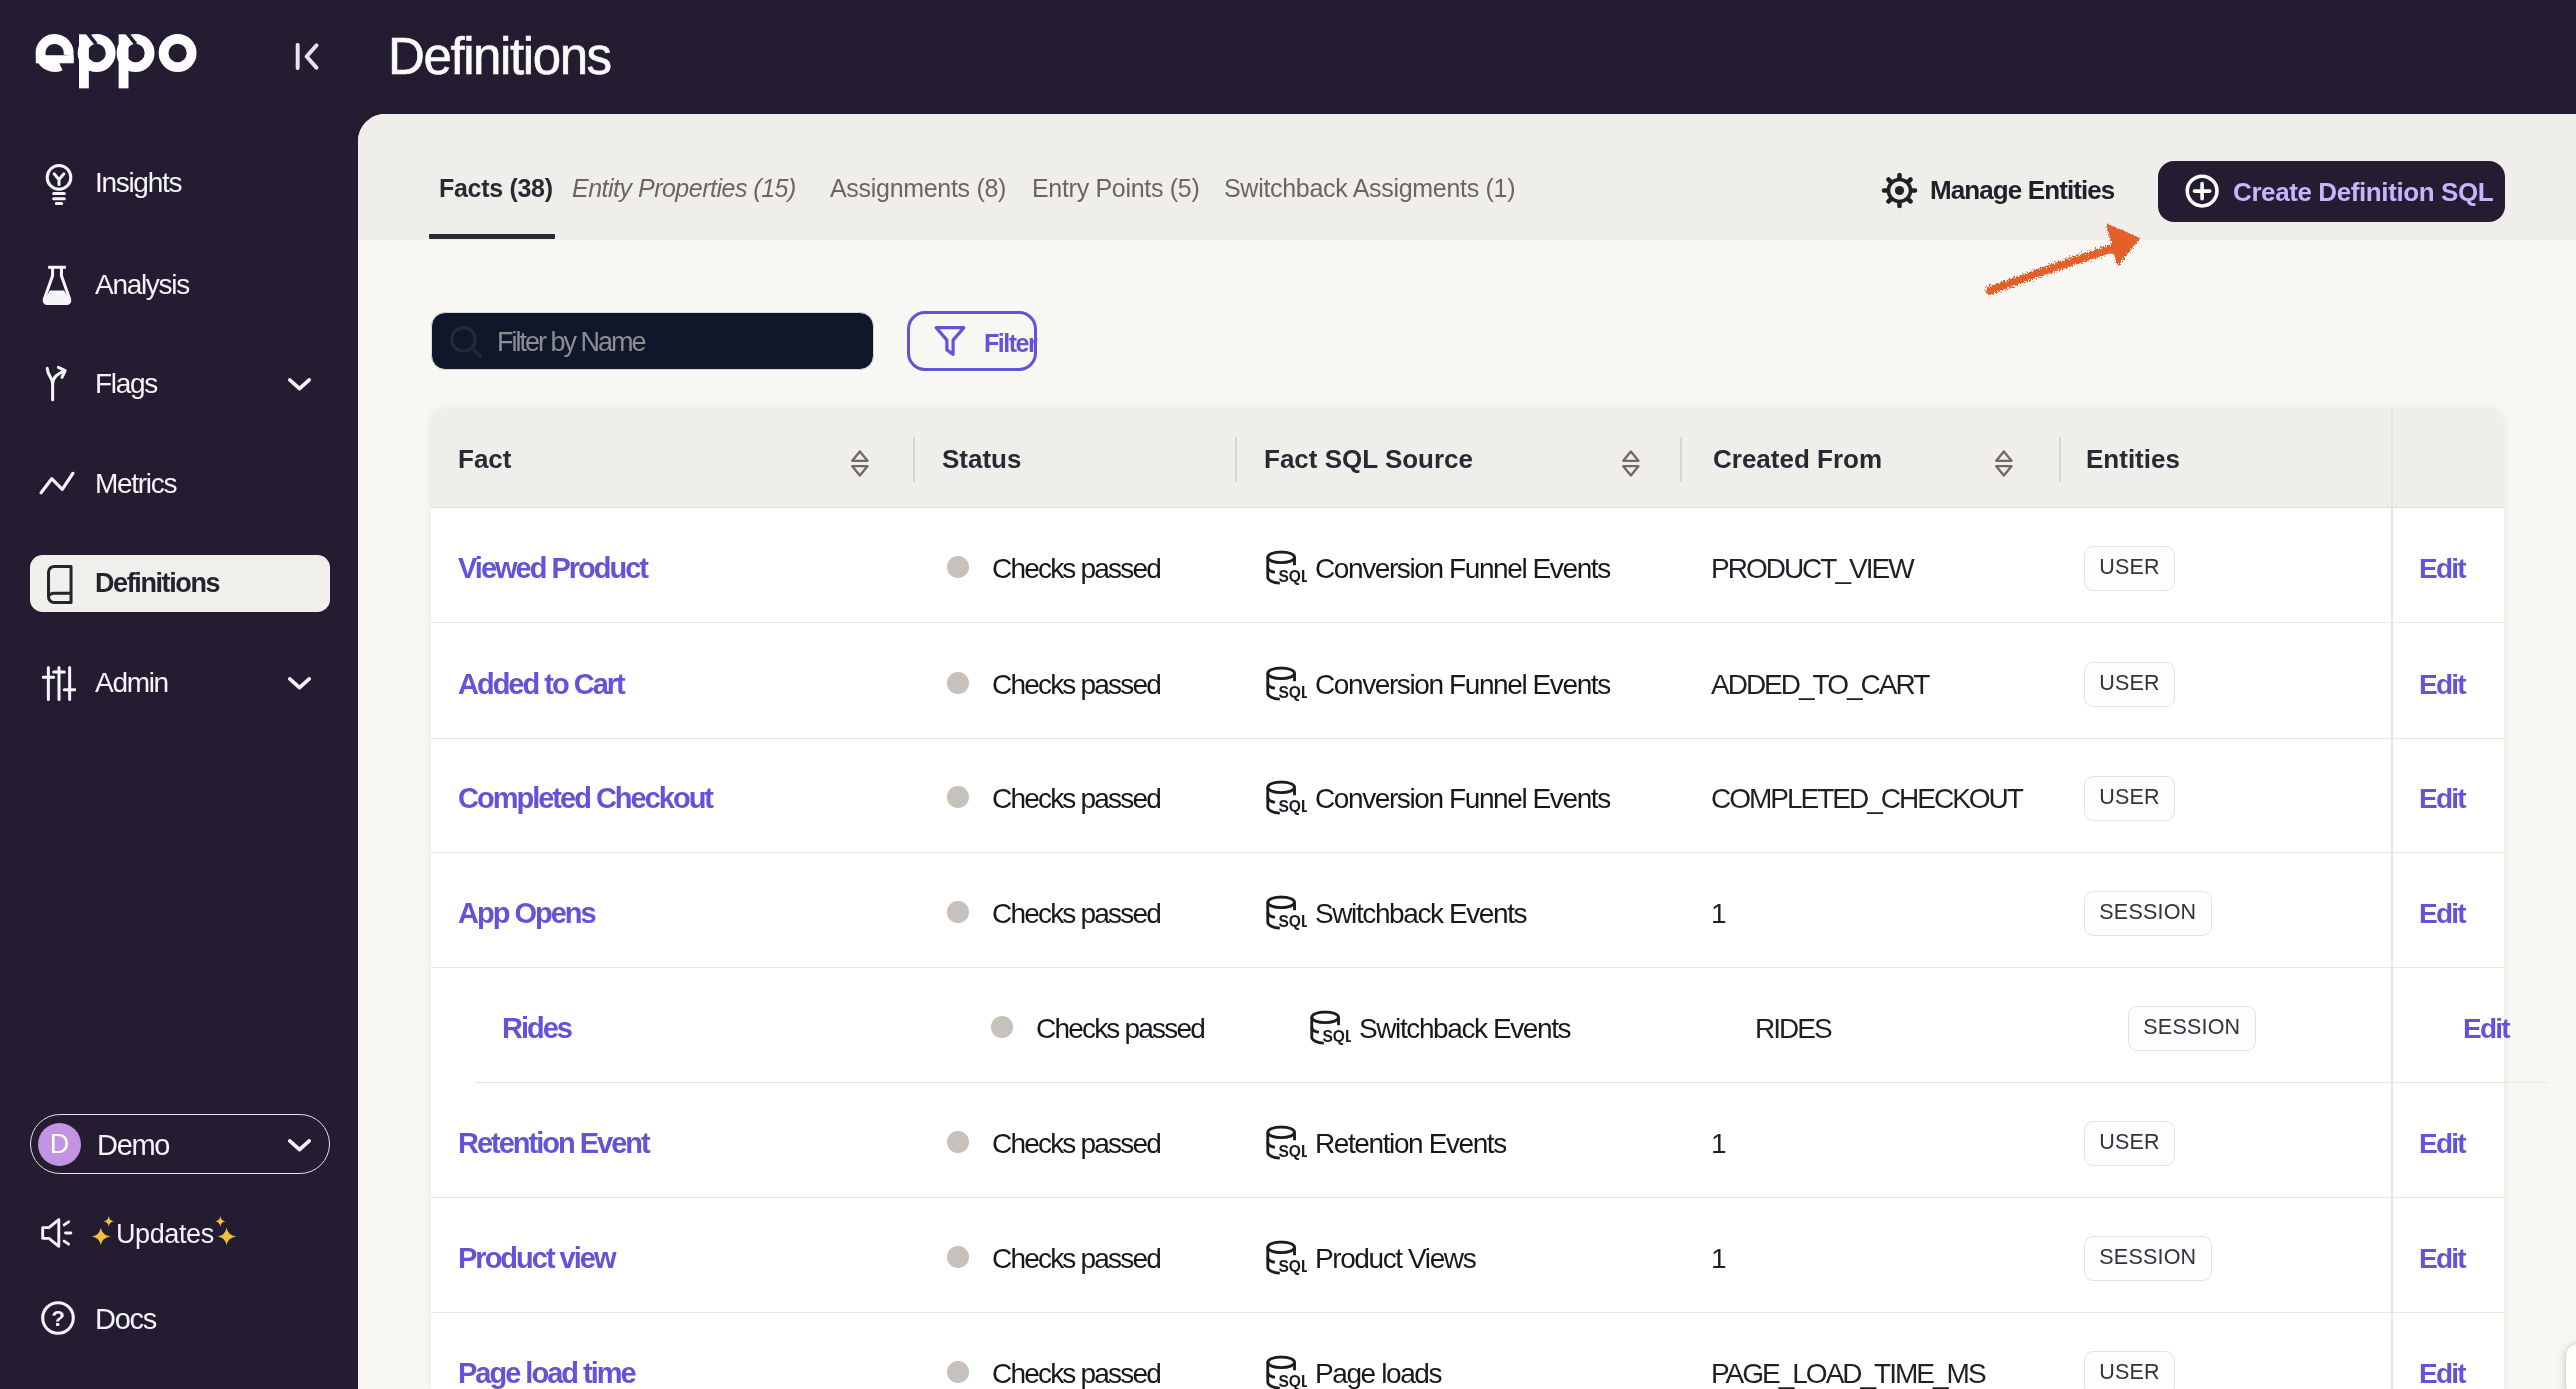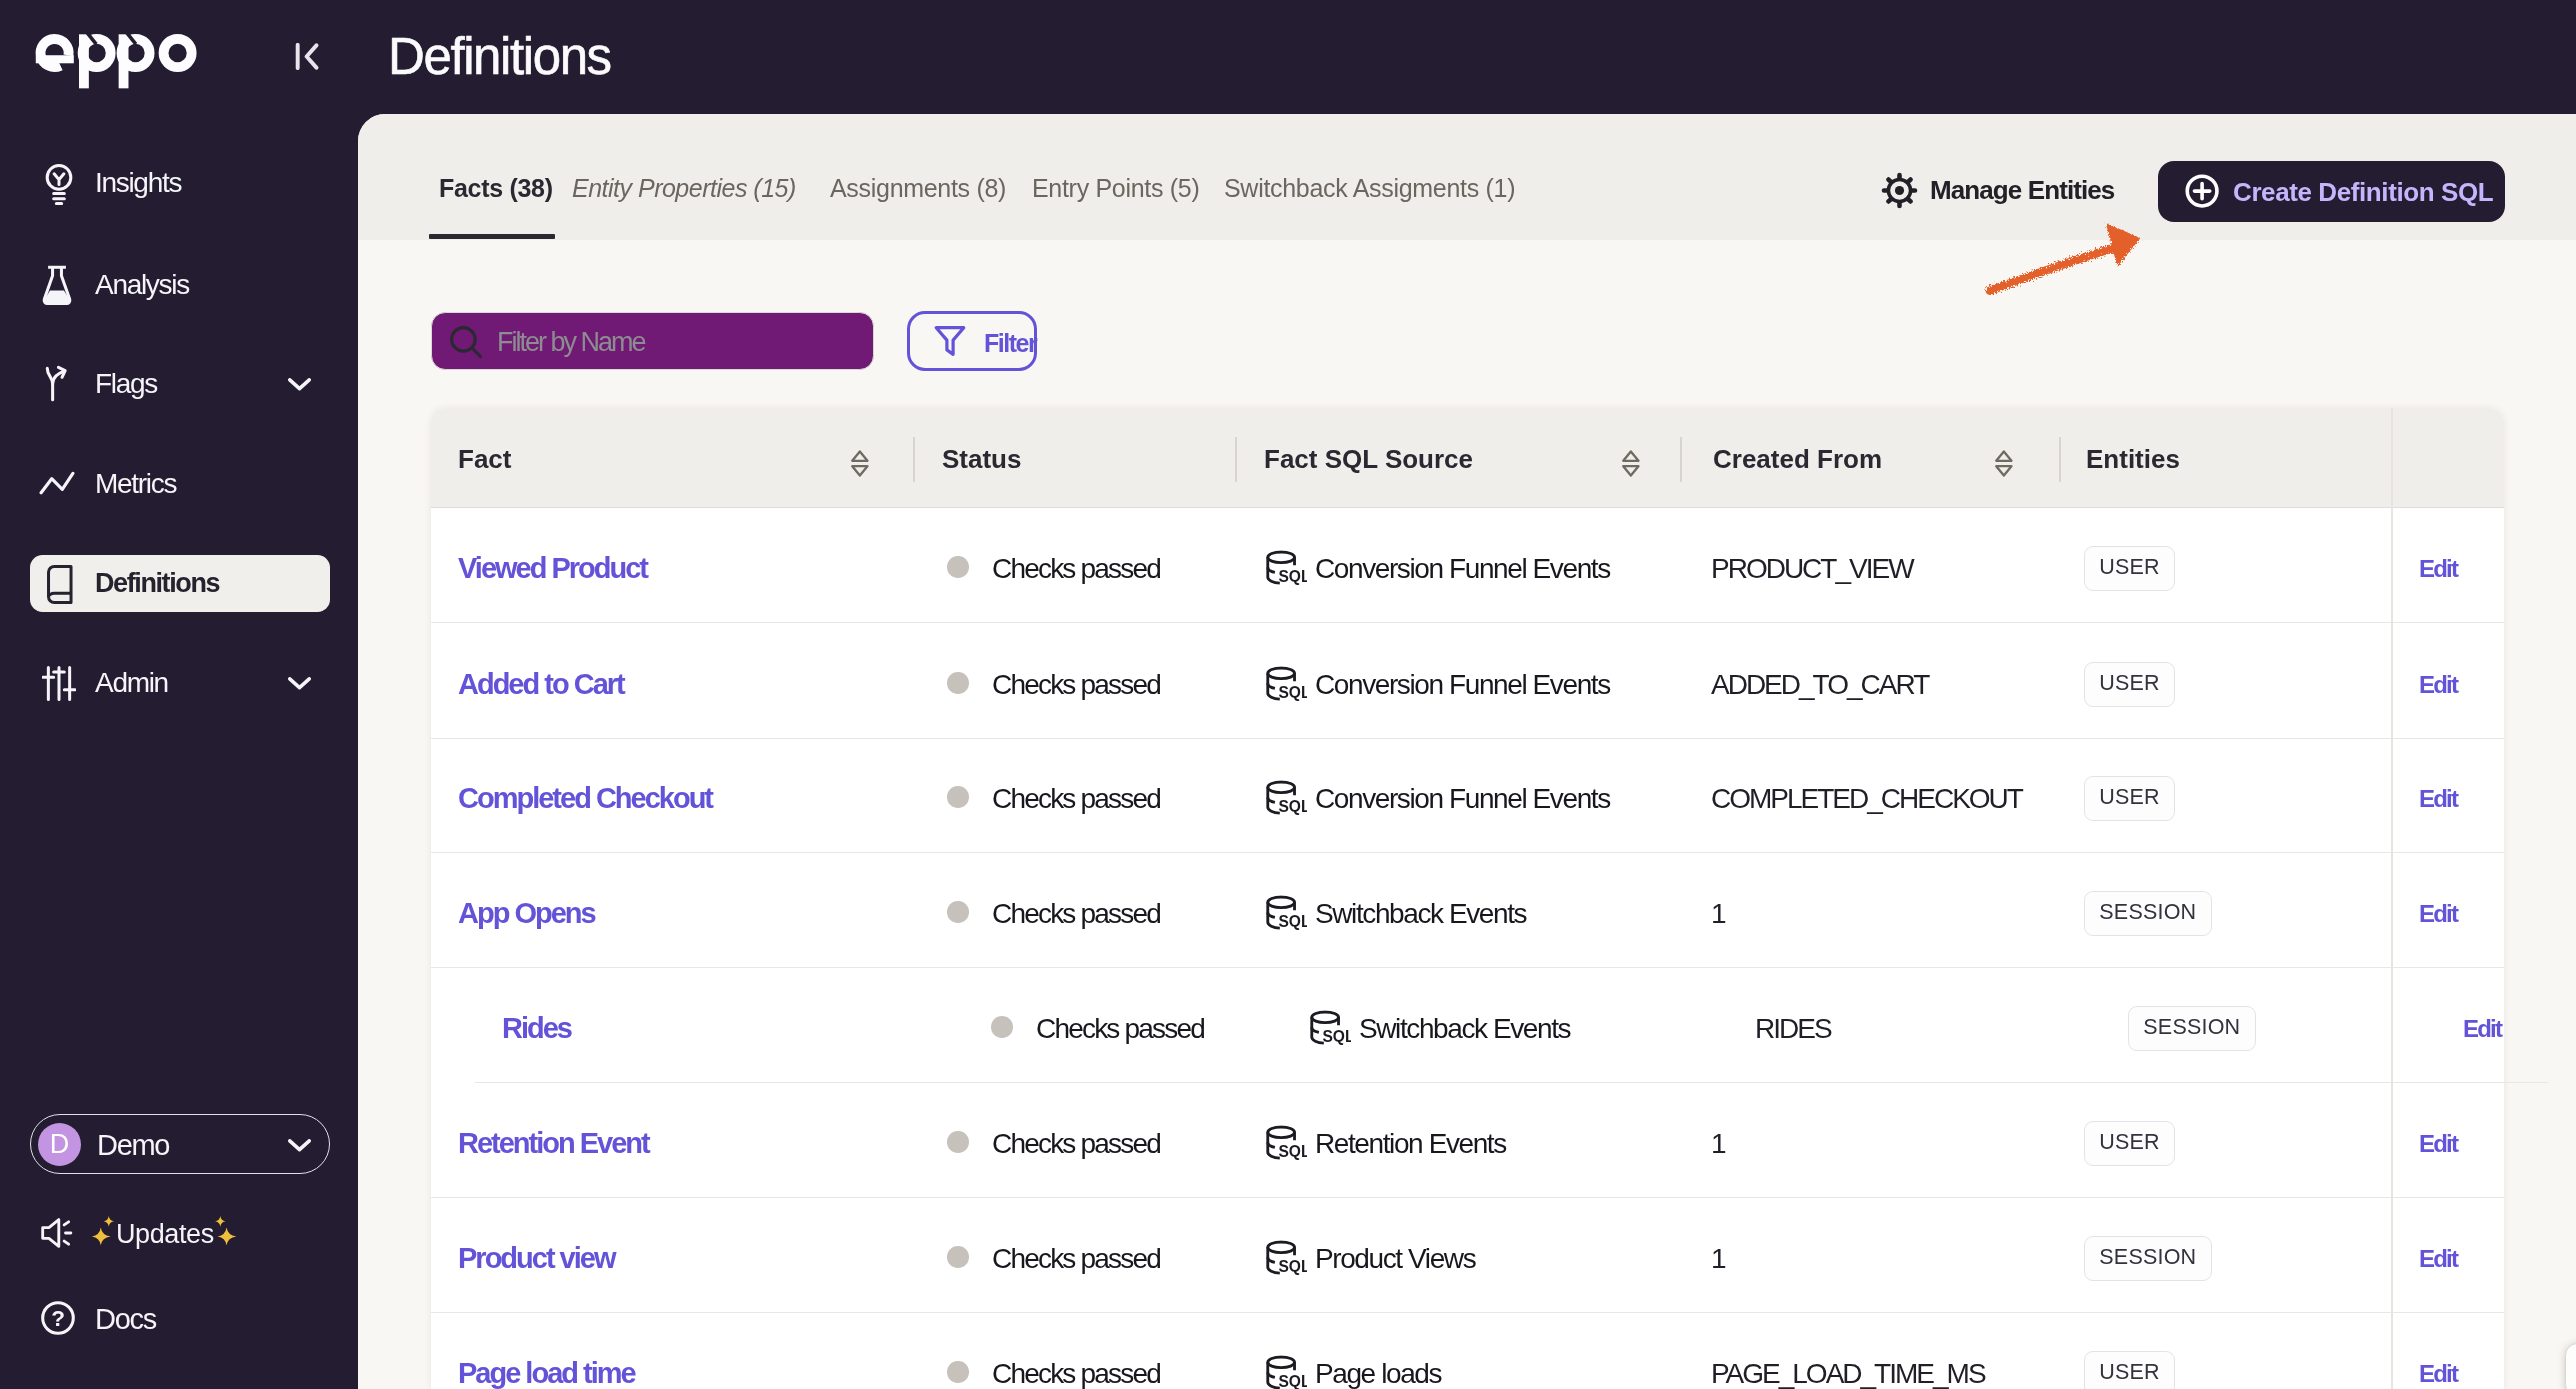--- a/index.html
+++ b/index.html
@@ -22,39 +22,39 @@
   #card { position:absolute; left:358px; top:114px; width:2218px; height:1276px; background:#f9f7f3; border-top-left-radius:27px; z-index:1; }
   #tabstrip { position:absolute; left:0; top:0; width:2474px; height:126px; background:#f0eeea; border-top-left-radius:27px; }
   .tab { position:absolute; top:59px; font-size:25px; line-height:30px; color:#6b6660; letter-spacing:-0.3px; white-space:nowrap; }
   .tab.active { color:#2b2831; font-weight:bold; }
   #underline { position:absolute; left:71px; top:120px; width:126px; height:5.4px; background:#2b2831; border-radius:0.9px; }
   #manage { position:absolute; left:1572px; top:61px; font-size:26px; font-weight:bold; color:#232028; line-height:30px; letter-spacing:-0.9px; }
   #createbtn { position:absolute; left:1800px; top:47px; width:347px; height:61px; background:#241d31; border-radius:16px; }
   #createbtn span { position:absolute; left:75px; top:15px; color:#c4b5fd; font-size:26px; font-weight:bold; line-height:32px; letter-spacing:-0.4px; white-space:nowrap; }
 
   
-  #searchbox { position:absolute; left:73px; top:198px; width:443px; height:58px; background:#701a75; border:1.8px solid #dbd9d6; border-radius:14.3px; }
+  #searchbox { position:absolute; left:73px; top:198px; width:443px; height:58px; background:#0f172a; border:1.8px solid #dbd9d6; border-radius:14.3px; }
   #searchbox .ph { position:absolute; left:65px; top:13.4px; font-size:27px; color:#8d8c90; line-height:32px; letter-spacing:-2px; }
   #filterbtn { position:absolute; left:549px; top:197px; width:130px; height:60px; border:3.6px solid #6253d8; border-radius:18px; }
   #filterbtn span { position:absolute; left:74px; top:14.3px; color:#6253d8; font-size:25px; font-weight:bold; line-height:30px; letter-spacing:-1.5px; }
 
   
   #table { position:absolute; left:73px; top:294px; width:2073px; height:982px; background:#fff; border-radius:14.3px 14.3px 0 0; box-shadow:0 0.9px 7.2px rgba(40,35,30,0.07); }
   #thead { position:absolute; left:0; top:0; width:2073px; height:100px; background:#f0eeea; border-radius:14.3px 14.3px 0 0; border-bottom:1.8px solid #dfdcd6; }
   .th { position:absolute; top:36px; font-size:26px; font-weight:bold; color:#2b2831; line-height:30px; }
   .vdiv { position:absolute; top:29px; width:1.8px; height:45px; background:#d8d5cf; }
   .coldiv { position:absolute; left:1960px; top:0; width:1.8px; height:982px; background:#e8e5e0; }
   .row { position:absolute; left:0; width:2073px; height:115px; border-bottom:1.8px solid #eae7e2; }
   .fact { position:absolute; left:27px; top:42px; font-size:29px; font-weight:bold; color:#6253d8; line-height:36px; letter-spacing:-2px; }
   .dot { position:absolute; left:516px; top:48px; width:21.5px; height:21.5px; border-radius:50%; background:#c6c2bb; }
   .checks { position:absolute; left:561px; top:43px; font-size:28px; color:#18171e; line-height:36px; letter-spacing:-1.8px; }
   .src { position:absolute; left:884px; top:43px; font-size:28px; color:#18171e; line-height:36px; letter-spacing:-1.4px; }
   .created { position:absolute; left:1280px; top:43px; font-size:28px; color:#201e26; line-height:36px; letter-spacing:-2px; }
   .badge { position:absolute; left:1653px; top:38px; height:45px; border:1.8px solid #e4e2e7; border-radius:9px; background:#fefdfe; color:#34323c; font-size:21.5px; line-height:41px; padding:0 14.3px; letter-spacing:0.2px; }
-  .edit { position:absolute; left:1988px; top:43px; font-size:24px; font-weight:bold; color:#6253d8; line-height:36px; letter-spacing:-1.8px; }
+  .edit { position:absolute; left:1988px; top:43px; font-size:28px; font-weight:bold; color:#6253d8; line-height:36px; letter-spacing:-1.8px; }
   .sqlico { position:absolute; left:835px; top:42px; }
   .sort { position:absolute; }
 
   
   #widget { position:absolute; left:2565px; top:1343px; width:54px; height:54px; background:#fdfdfc; border:1.8px solid #d8d6d3; border-radius:12.5px; box-shadow:0 1.8px 9px rgba(0,0,0,0.18); z-index:6; }
 </style>
 </head>
 <body>
 <div id="app">
 <svg width="0" height="0" style="position:absolute">

